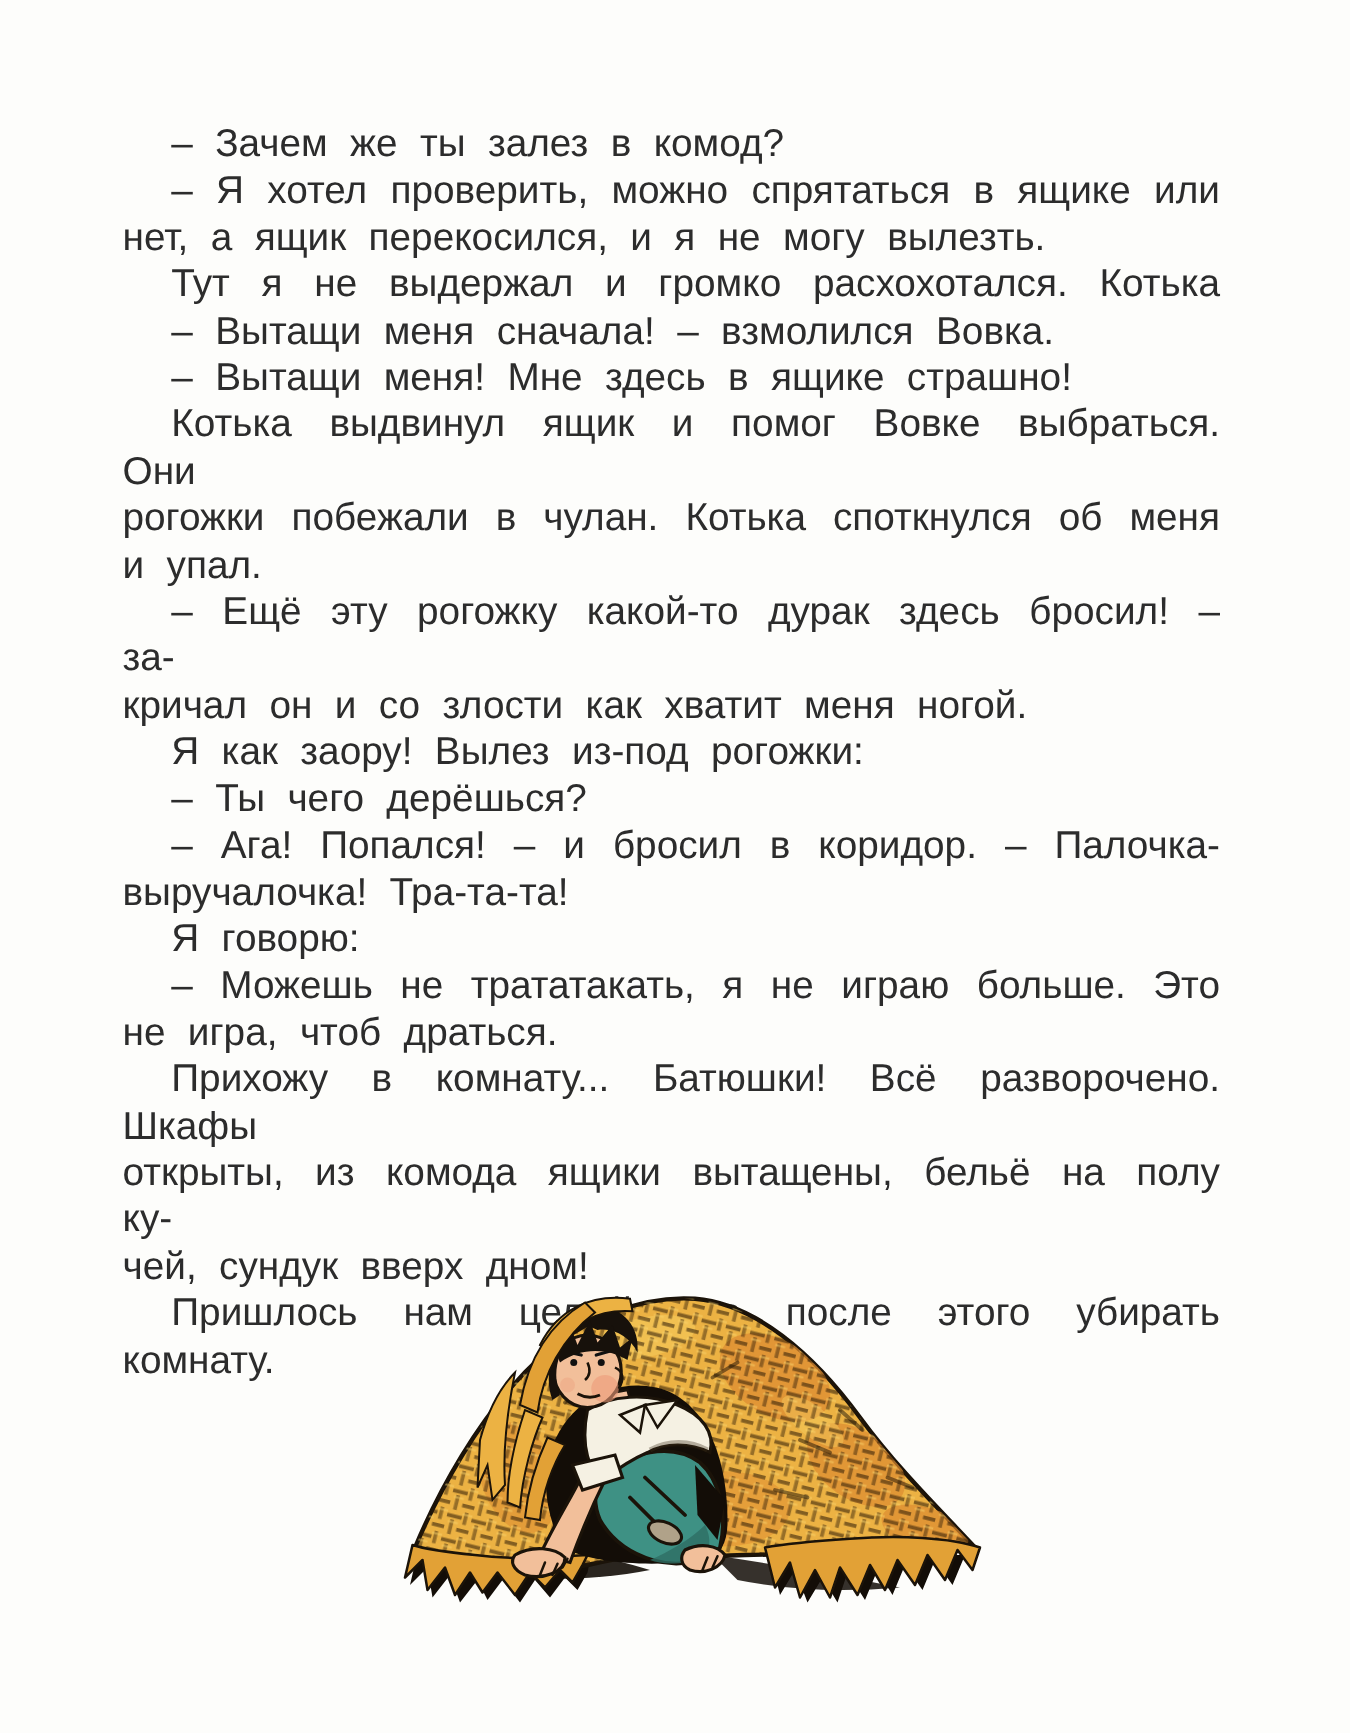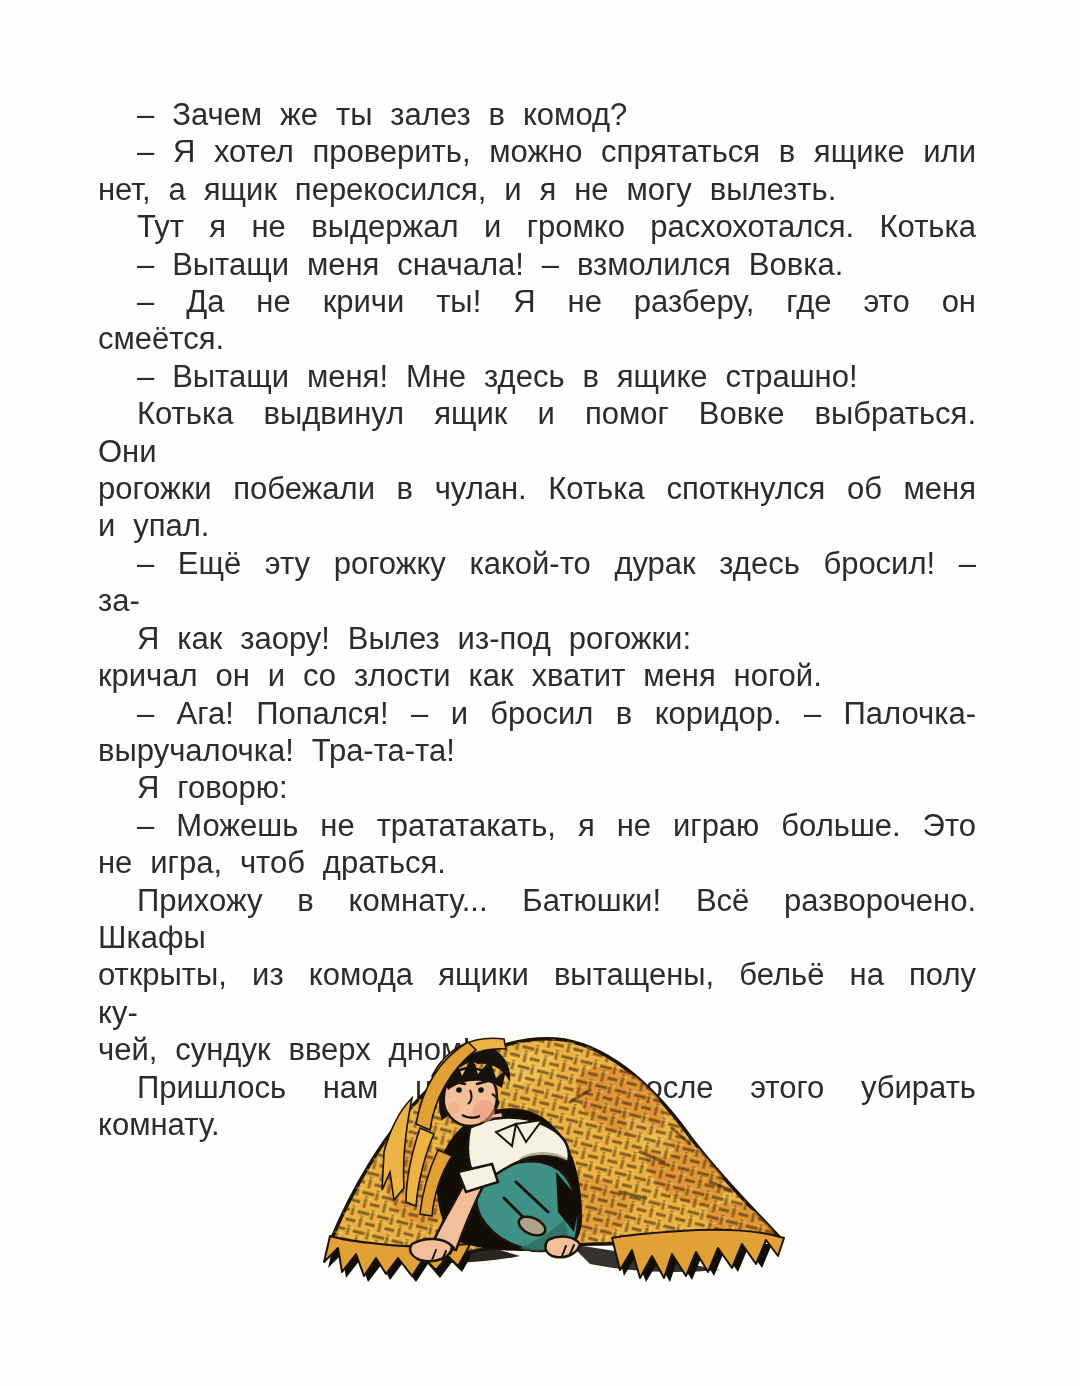--- a/index.html
+++ b/index.html
@@ -29,28 +29,28 @@
 <body>
 
 <div class="page">
 
   <div class="story">
       <div class="line ind">– Зачем же ты залез в комод?</div>
       <div class="line ind jst">– Я хотел проверить, можно спрятаться в ящике или</div>
       <div class="line">нет, а ящик перекосился, и я не могу вылезть.</div>
       <div class="line ind jst">Тут я не выдержал и громко расхохотался. Котька</div>
       <div class="line ind">– Вытащи меня сначала! – взмолился Вовка.</div>
-      <div class="line ind jst">– Да не кричи ты! Я не разберу, где это он смеётся.</div>
       <div class="line ind">– Вытащи меня! Мне здесь в ящике страшно!</div>
       <div class="line ind jst">Котька выдвинул ящик и помог Вовке выбраться. Они</div>
       <div class="line jst">рогожки побежали в чулан. Котька споткнулся об меня</div>
       <div class="line">и упал.</div>
       <div class="line ind jst">– Ещё эту рогожку какой-то дурак здесь бросил! – за-</div>
+      <div class="line">кричал он и со злости как хватит меня ногой.</div>
       <div class="line ind">Я как заору! Вылез из-под рогожки:</div>
-      <div class="line">кричал он и со злости как хватит меня ногой.</div>
+      <div class="line ind">– Ты чего дерёшься?</div>
       <div class="line ind jst">– Ага! Попался! – и бросил в коридор. – Палочка-</div>
       <div class="line">выручалочка! Тра-та-та!</div>
       <div class="line ind">Я говорю:</div>
       <div class="line ind jst">– Можешь не трататакать, я не играю больше. Это</div>
       <div class="line">не игра, чтоб драться.</div>
       <div class="line ind jst">Прихожу в комнату... Батюшки! Всё разворочено. Шкафы</div>
       <div class="line jst">открыты, из комода ящики вытащены, бельё на полу ку-</div>
       <div class="line">чей, сундук вверх дном!</div>
       <div class="line ind jst">Пришлось нам целый час после этого убирать комнату.</div>
     </div>

